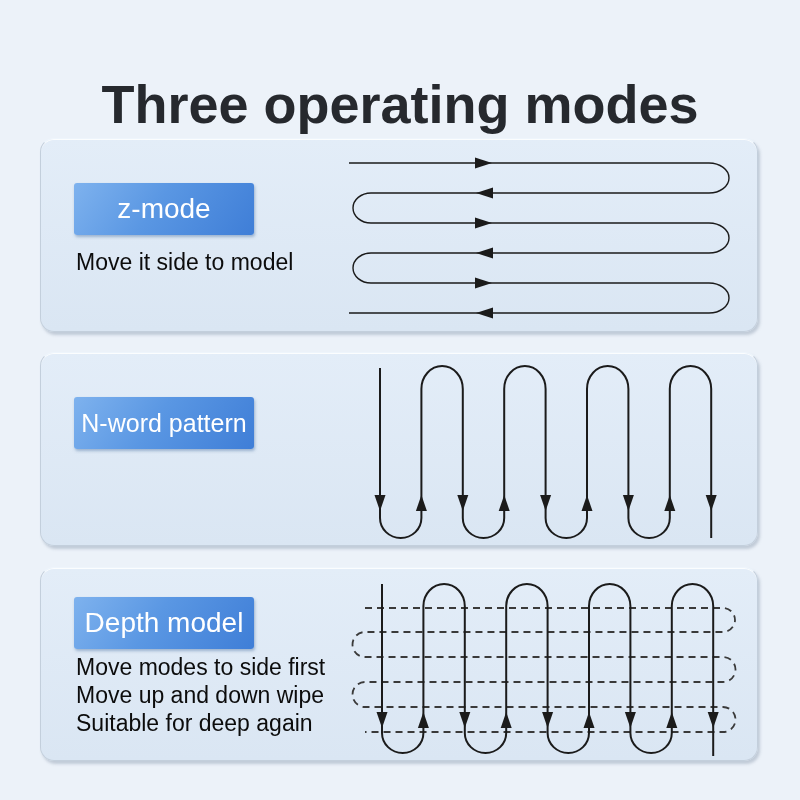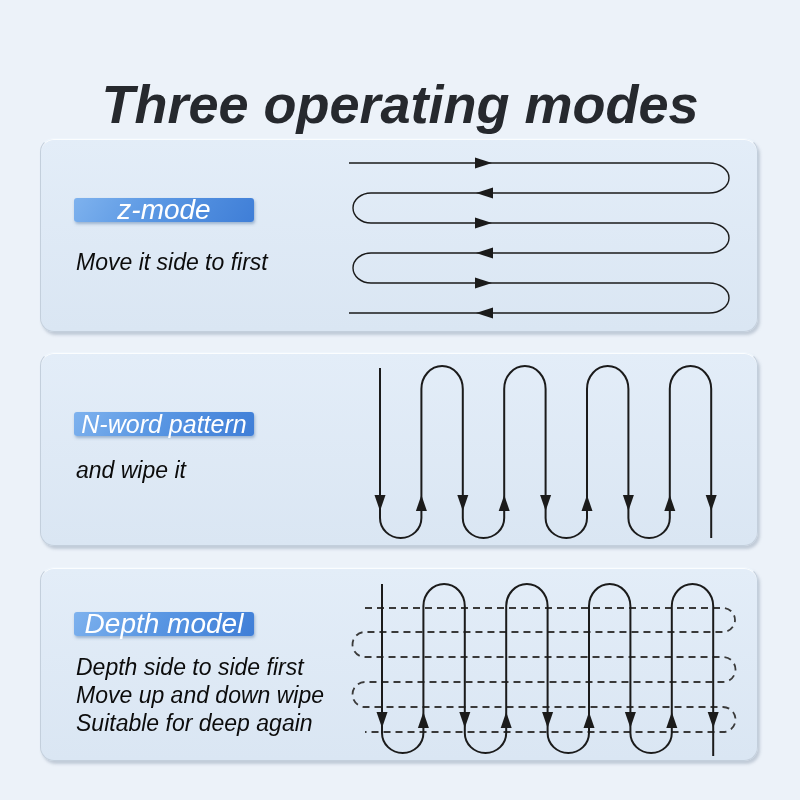--- a/index.html
+++ b/index.html
@@ -3,49 +3,48 @@
 <meta charset="utf-8">
 <style>
   html,body{margin:0;padding:0;}
   body{
     width:800px;height:800px;
     background:#ecf2f9;
     font-family:"Liberation Sans", sans-serif;
     position:relative;
     overflow:hidden;
   }
-  .page{position:absolute;inset:0;font-style:italic;}
+  .page{position:absolute;inset:0;}
   .title{
     position:absolute;top:36px;left:0;right:0;
     text-align:center;
     font-size:54px;font-weight:700;
     color:#26292e;
     line-height:1.2;
   }
   .panel{
     position:absolute;left:40px;width:718px;height:194px;
     background:linear-gradient(180deg,#e3edf8 0%,#dae6f3 100%);
     border:1px solid #c3cfdc;
     border-top-color:#eef5fc;
     border-radius:14px;
     box-shadow:2px 3px 3px rgba(140,155,175,0.45), inset 0 1px 0 rgba(255,255,255,0.85);
     box-sizing:border-box;
   }
   .panel-1{top:138px;}
   .panel-2{top:352px;}
   .panel-3{top:567px;}
   .badge{
-    position:absolute;left:33px;width:180px;height:24px;
+    position:absolute;left:33px;width:180px;height:52px;
     background:linear-gradient(125deg,#7eb2ee 0%,#5a97e3 45%,#3f7ed7 100%);
     border-radius:3px;
     color:#ffffff;
     font-size:26px;
     display:flex;align-items:center;justify-content:center;
     box-shadow:1px 2px 3px rgba(90,125,170,0.5);
-    margin-top:15px;
   }
   .panel-1 .badge{top:44px;font-size:28px;}
   .panel-2 .badge{top:44px;font-size:25px;}
   .panel-3 .badge{top:29px;font-size:28px;}
   .desc{
     position:absolute;left:35px;
     font-size:23px;color:#0c0c0c;
     line-height:29px;
   }
   .panel-1 .desc{top:109px;}
@@ -61,56 +60,55 @@
 </head>
 <body>
 
 <div class="page">
 
   <h1 class="title">Three operating modes</h1>
 
   <section class="panel panel-1">
     <div class="badge">z-mode</div>
     <div class="desc">
-      <div>Move it side to first</div>
+      <div>Move it side to model</div>
     </div>
     <svg class="pattern-svg" width="420" height="194" viewBox="0 0 420 194">
       <path class="solid-path" stroke-width="1.4" d="M 8 24 H 368 A 20 15 0 0 1 368 54 H 30 A 18 15 0 0 0 30 84 H 368 A 20 15 0 0 1 368 114 H 30 A 18 15 0 0 0 30 144 H 368 A 20 15 0 0 1 368 174 H 8"></path>
       <polygon class="arrow" points="134,18.5 151,24 134,29.5"></polygon>
       <polygon class="arrow" points="152,48.5 135,54 152,59.5"></polygon>
       <polygon class="arrow" points="134,78.5 151,84 134,89.5"></polygon>
       <polygon class="arrow" points="152,108.5 135,114 152,119.5"></polygon>
       <polygon class="arrow" points="134,138.5 151,144 134,149.5"></polygon>
       <polygon class="arrow" points="152,168.5 135,174 152,179.5"></polygon>
     </svg>
   </section>
 
   <section class="panel panel-2">
     <div class="badge">N-word pattern</div>
     <div class="desc">
-      <div>and wipe it</div>
     </div>
     <svg class="pattern-svg" width="410" height="194" viewBox="0 0 410 194">
       <path class="solid-path" stroke-width="2" d="M 29 15 V 165 A 20.7 20 0 0 0 70.4 165 V 36 A 20.7 23 0 0 1 111.8 36 V 165 A 20.7 20 0 0 0 153.2 165 V 36 A 20.7 23 0 0 1 194.6 36 V 165 A 20.7 20 0 0 0 236 165 V 36 A 20.7 23 0 0 1 277.4 36 V 165 A 20.7 20 0 0 0 318.8 165 V 36 A 20.7 23 0 0 1 360.2 36 V 185"></path>
       <polygon class="arrow" points="23.5,142 34.5,142 29,158"></polygon>
       <polygon class="arrow" points="64.9,158 75.9,158 70.4,142"></polygon>
       <polygon class="arrow" points="106.3,142 117.3,142 111.8,158"></polygon>
       <polygon class="arrow" points="147.7,158 158.7,158 153.2,142"></polygon>
       <polygon class="arrow" points="189.1,142 200.1,142 194.6,158"></polygon>
       <polygon class="arrow" points="230.5,158 241.5,158 236,142"></polygon>
       <polygon class="arrow" points="271.9,142 282.9,142 277.4,158"></polygon>
       <polygon class="arrow" points="313.3,158 324.3,158 318.8,142"></polygon>
       <polygon class="arrow" points="354.7,142 365.7,142 360.2,158"></polygon>
     </svg>
   </section>
 
   <section class="panel panel-3">
     <div class="badge">Depth model</div>
     <div class="desc">
-      <div>Depth side to side first</div>
+      <div>Move modes to side first</div>
       <div>Move up and down wipe</div>
       <div>Suitable for deep again</div>
     </div>
     <svg class="pattern-svg" width="410" height="194" viewBox="0 0 410 194">
       <path class="dashed-path" d="M 14 40 H 372 A 12 12 0 0 1 372 64 H 14 A 12.5 12.5 0 0 0 14 89 H 372 A 12.5 12.5 0 0 1 372 114 H 14 A 12.5 12.5 0 0 0 14 139 H 372 A 12.5 12.5 0 0 1 372 164 H 14"></path>
       <path class="solid-path" stroke-width="2" d="M 31 16 V 165 A 20.7 20 0 0 0 72.4 165 V 38 A 20.7 22 0 0 1 113.8 38 V 165 A 20.7 20 0 0 0 155.2 165 V 38 A 20.7 22 0 0 1 196.6 38 V 165 A 20.7 20 0 0 0 238 165 V 38 A 20.7 22 0 0 1 279.4 38 V 165 A 20.7 20 0 0 0 320.8 165 V 38 A 20.7 22 0 0 1 362.2 38 V 188"></path>
       <polygon class="arrow" points="25.5,144 36.5,144 31,160"></polygon>
       <polygon class="arrow" points="66.9,160 77.9,160 72.4,144"></polygon>
       <polygon class="arrow" points="108.3,144 119.3,144 113.8,160"></polygon>
       <polygon class="arrow" points="149.7,160 160.7,160 155.2,144"></polygon>

